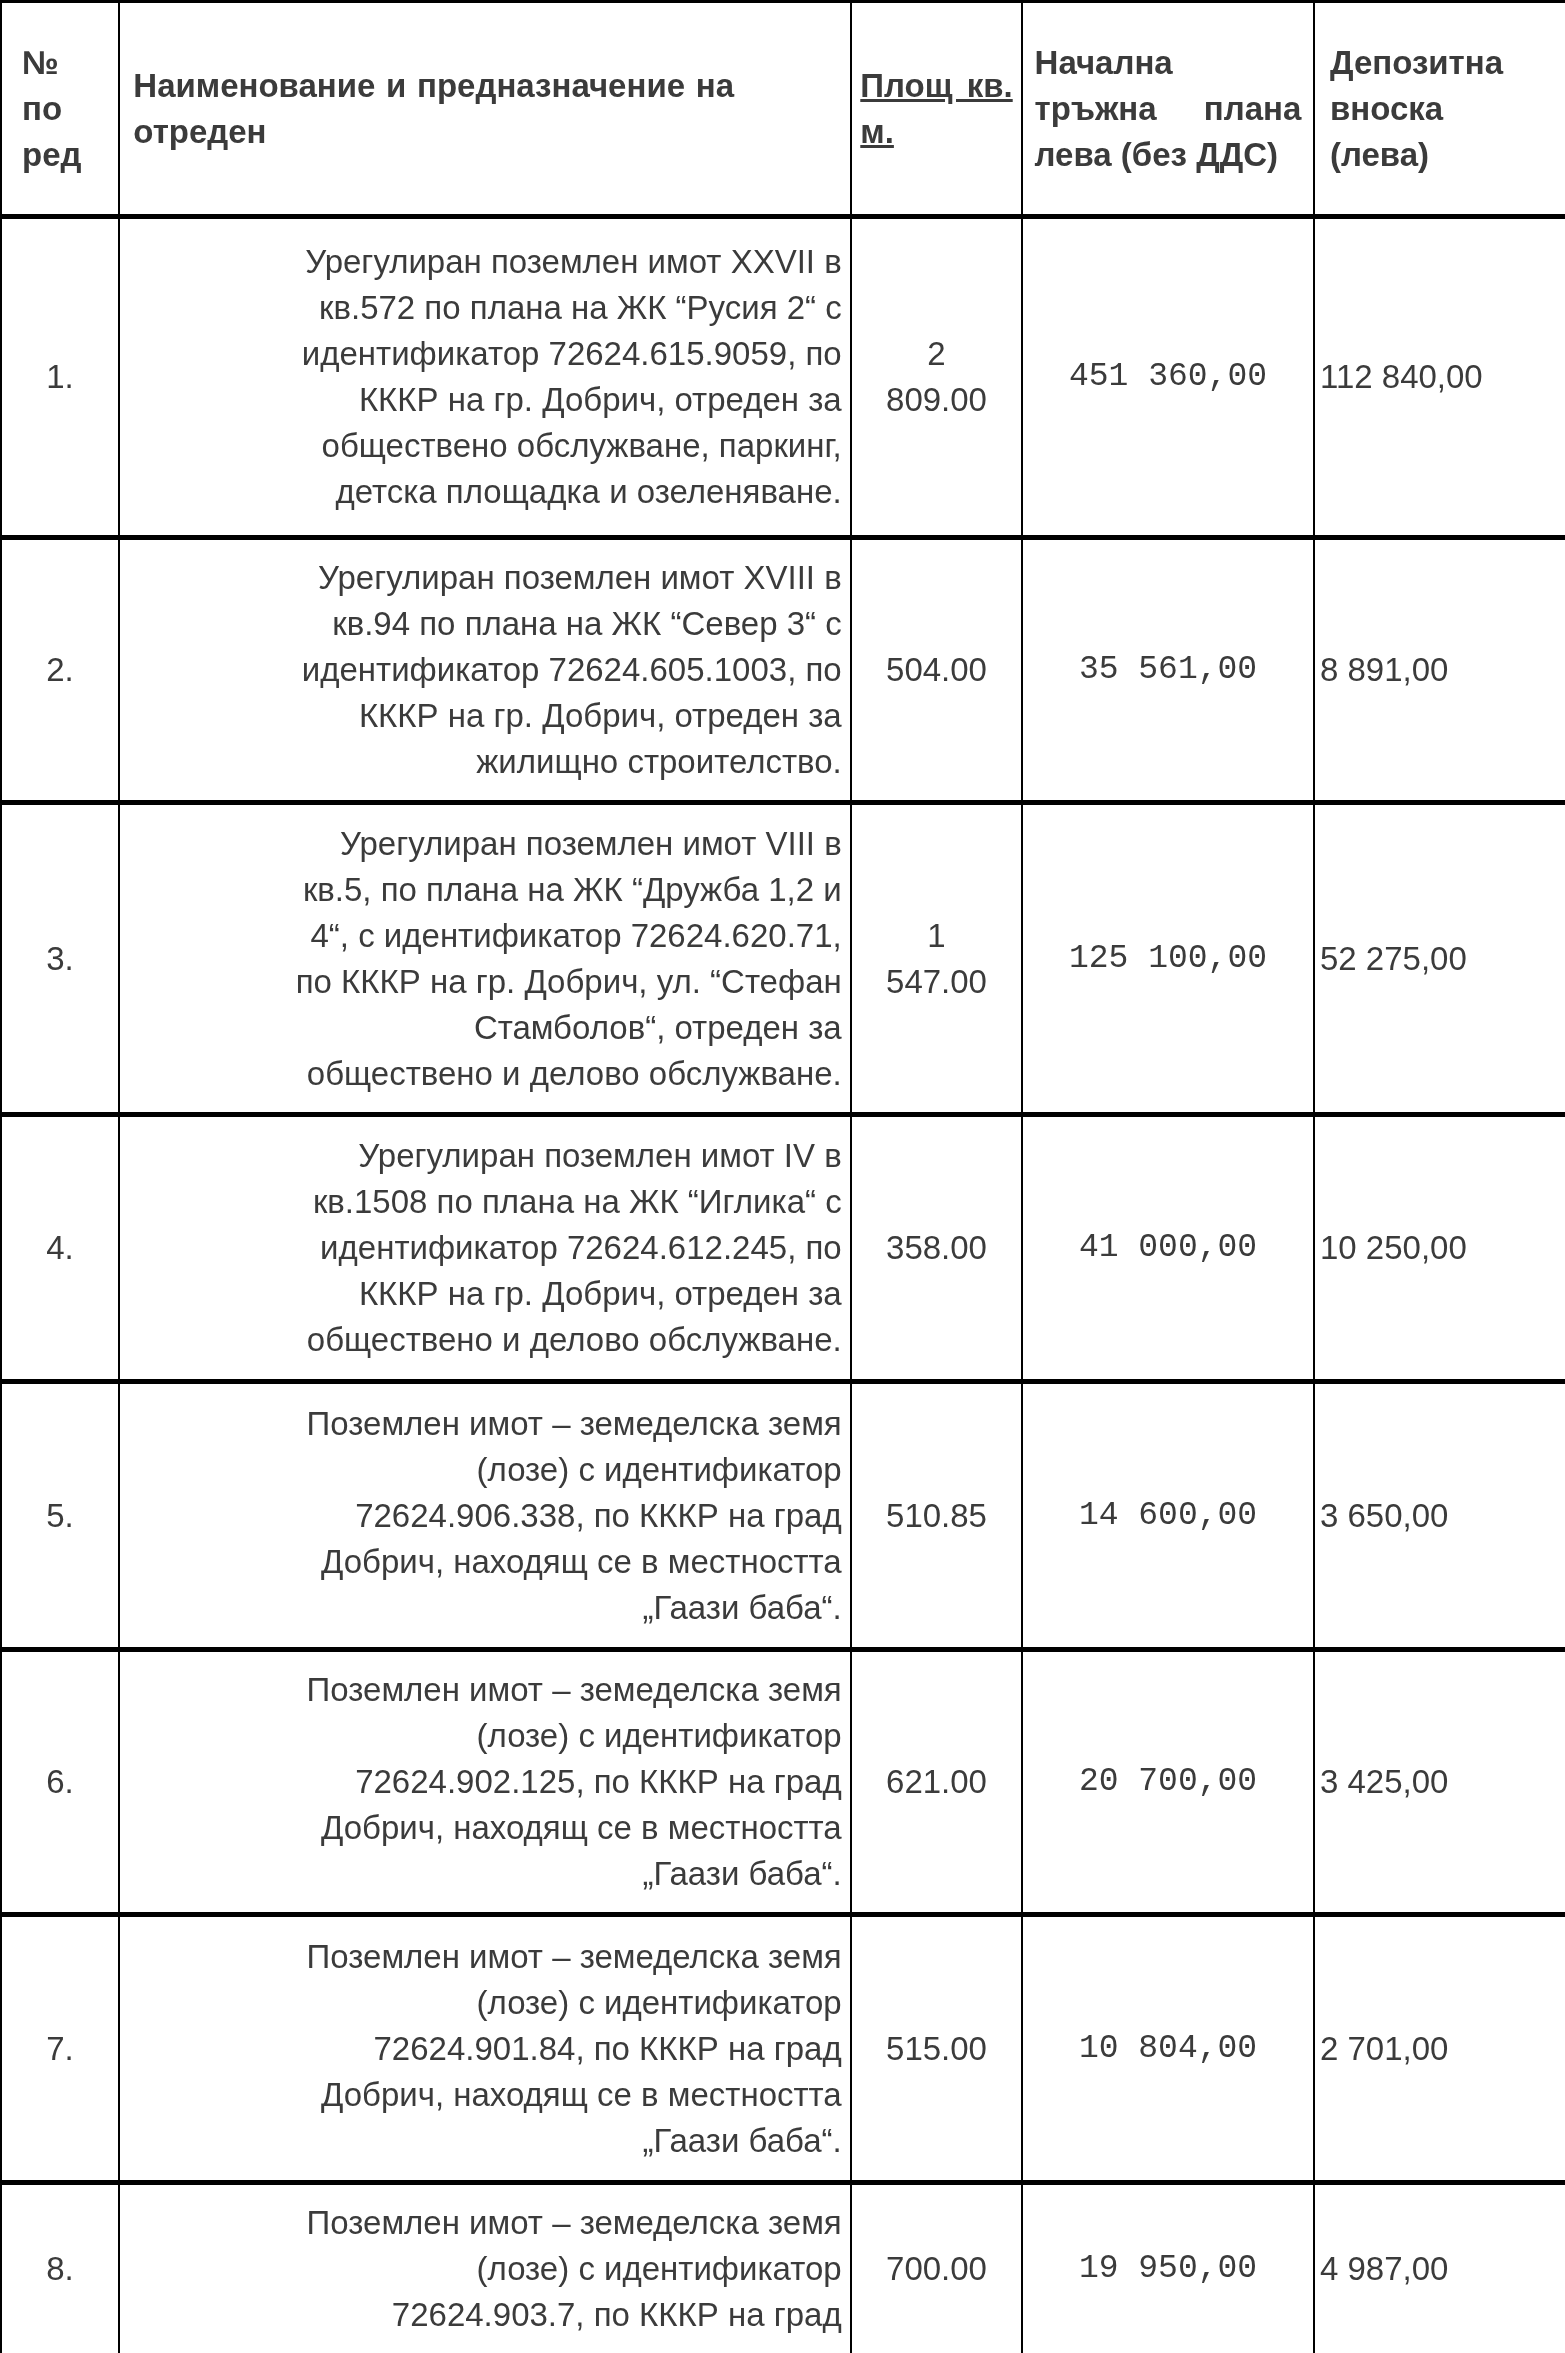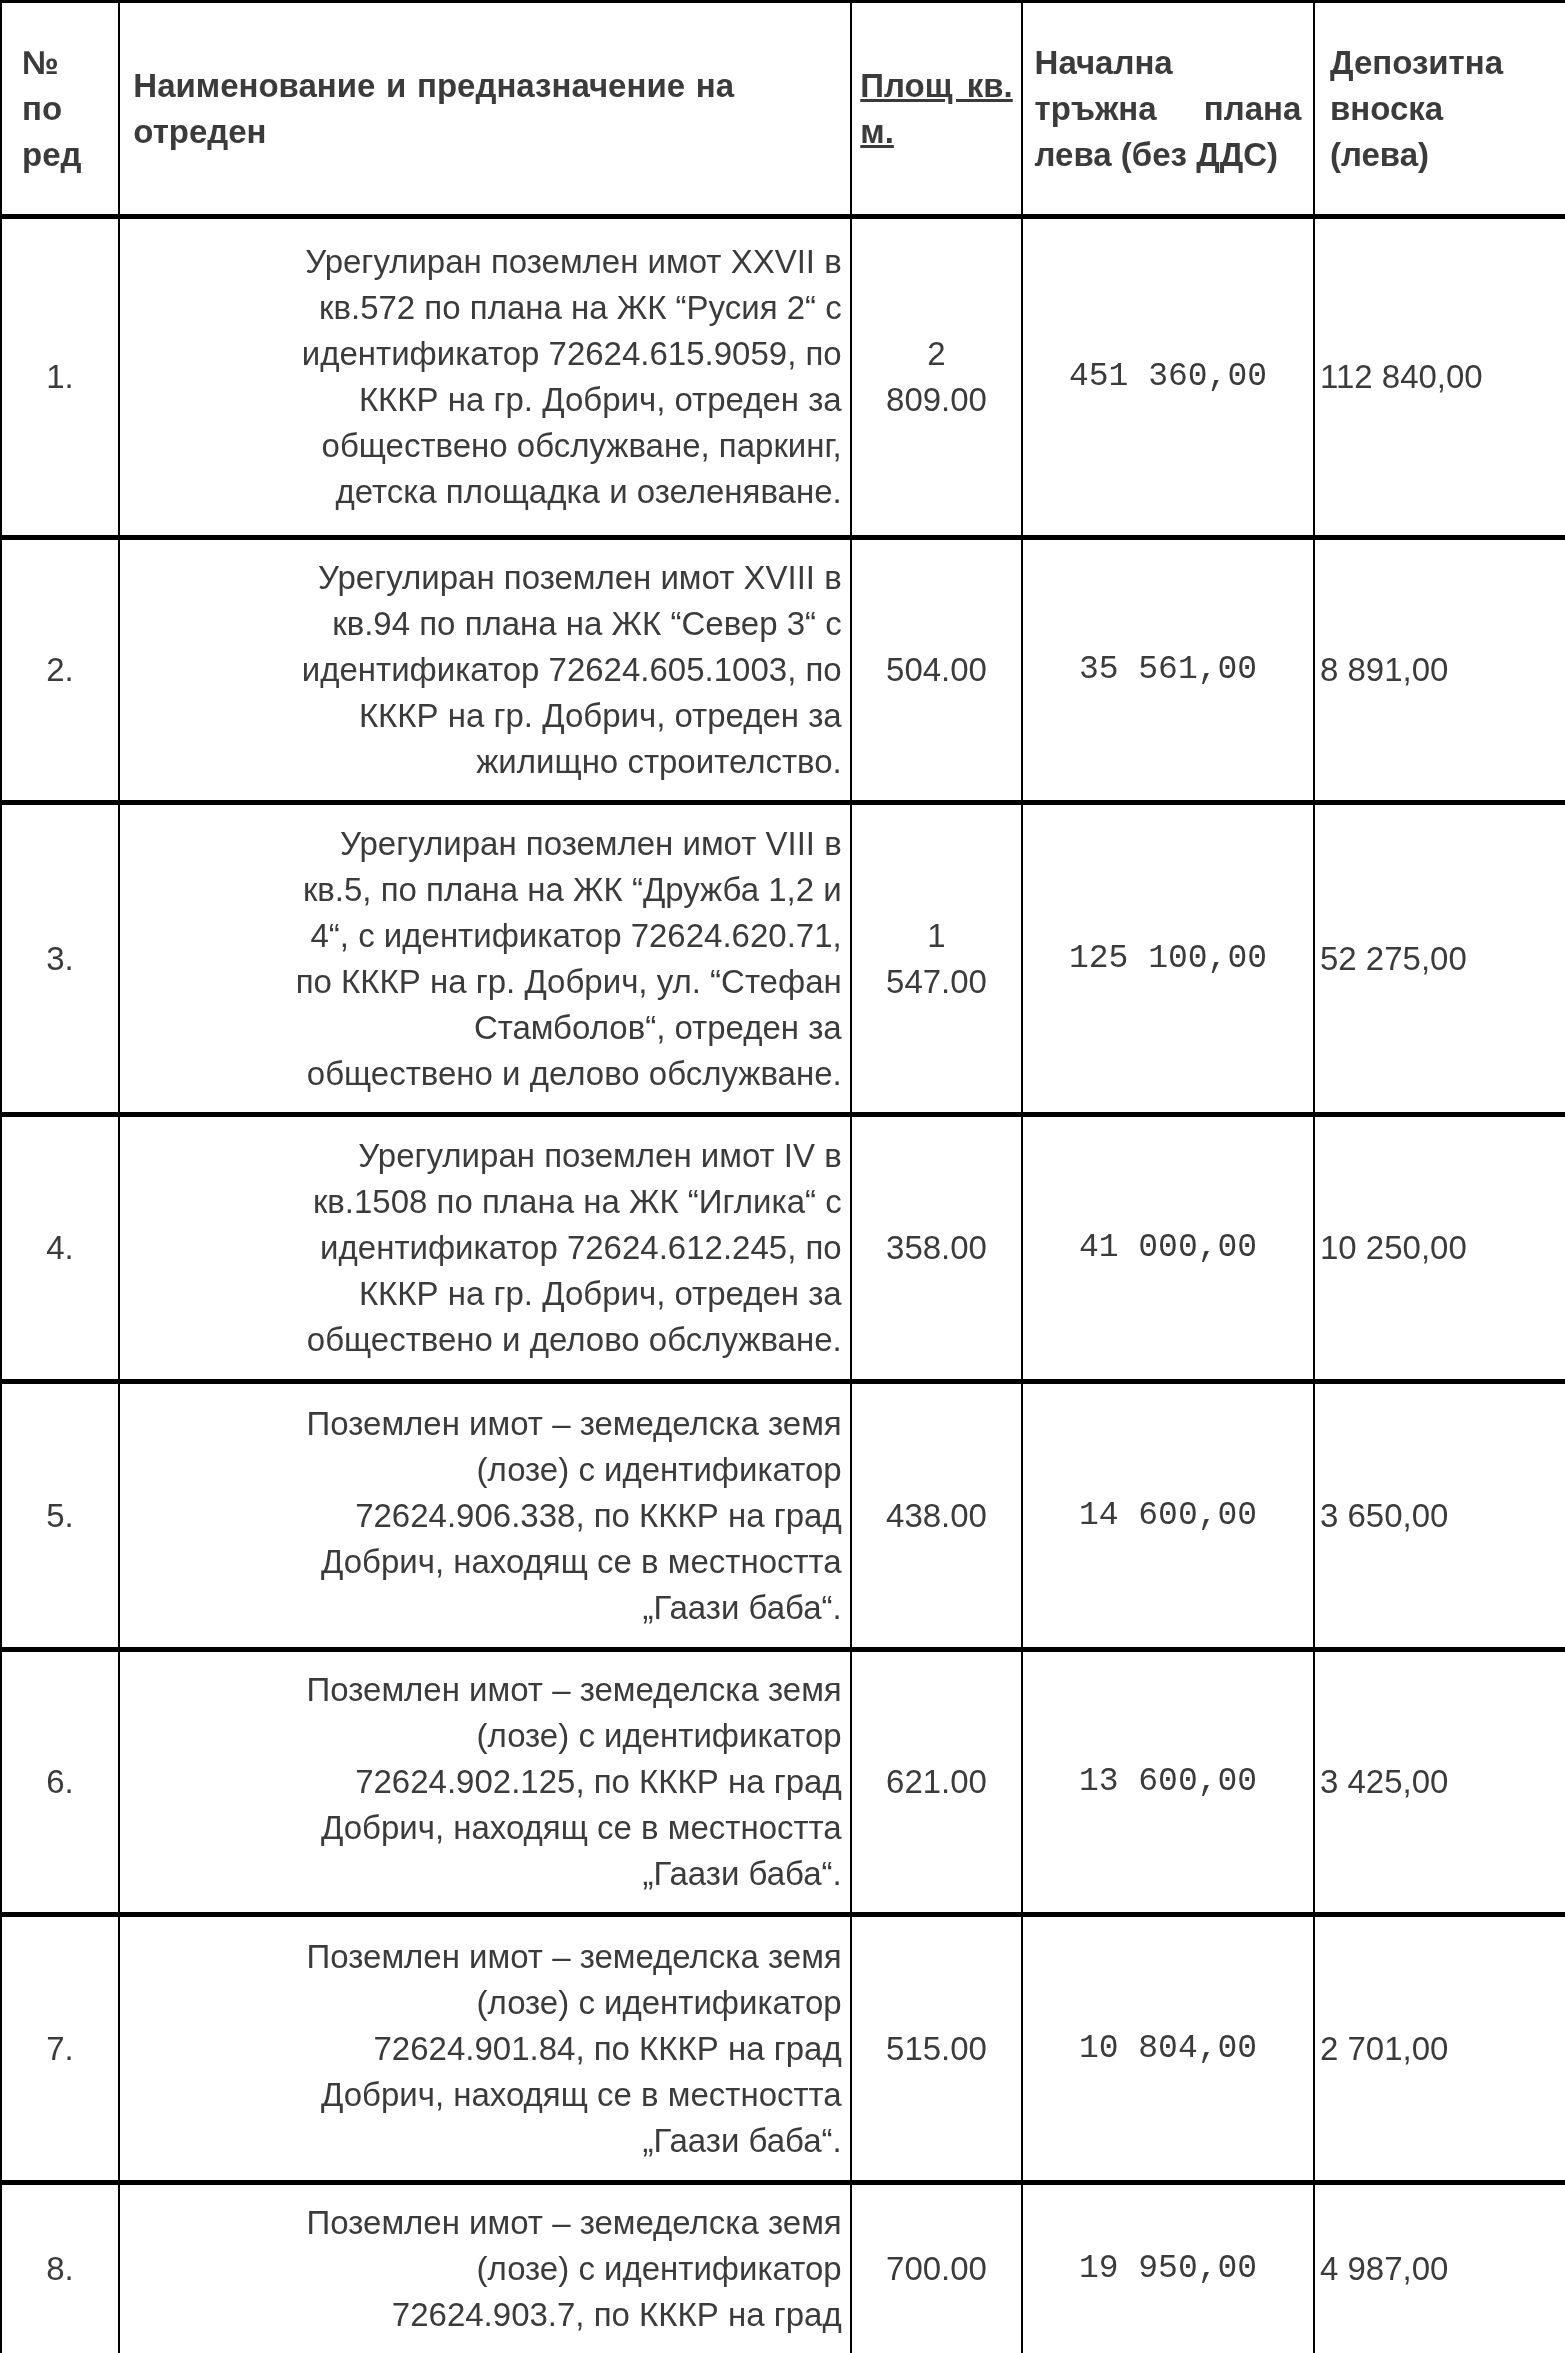--- a/index.html
+++ b/index.html
@@ -121,33 +121,33 @@
         <td class="c-price">41 000,00</td>
         <td class="c-dep">10 250,00</td>
       </tr>
       <tr>
         <td class="c-num">5.</td>
         <td class="c-name">Поземлен имот – земеделска земя
 (лозе) с идентификатор
 72624.906.338, по КККР на град
 Добрич, находящ се в местността
 „Гаази баба“.</td>
-        <td class="c-area">438.00</td>
+        <td class="c-area">510.85</td>
         <td class="c-price">14 600,00</td>
         <td class="c-dep">3 650,00</td>
       </tr>
       <tr>
         <td class="c-num">6.</td>
         <td class="c-name">Поземлен имот – земеделска земя
 (лозе) с идентификатор
 72624.902.125, по КККР на град
 Добрич, находящ се в местността
 „Гаази баба“.</td>
         <td class="c-area">621.00</td>
-        <td class="c-price">13 600,00</td>
+        <td class="c-price">20 700,00</td>
         <td class="c-dep">3 425,00</td>
       </tr>
       <tr>
         <td class="c-num">7.</td>
         <td class="c-name">Поземлен имот – земеделска земя
 (лозе) с идентификатор
 72624.901.84, по КККР на град
 Добрич, находящ се в местността
 „Гаази баба“.</td>
         <td class="c-area">515.00</td>

